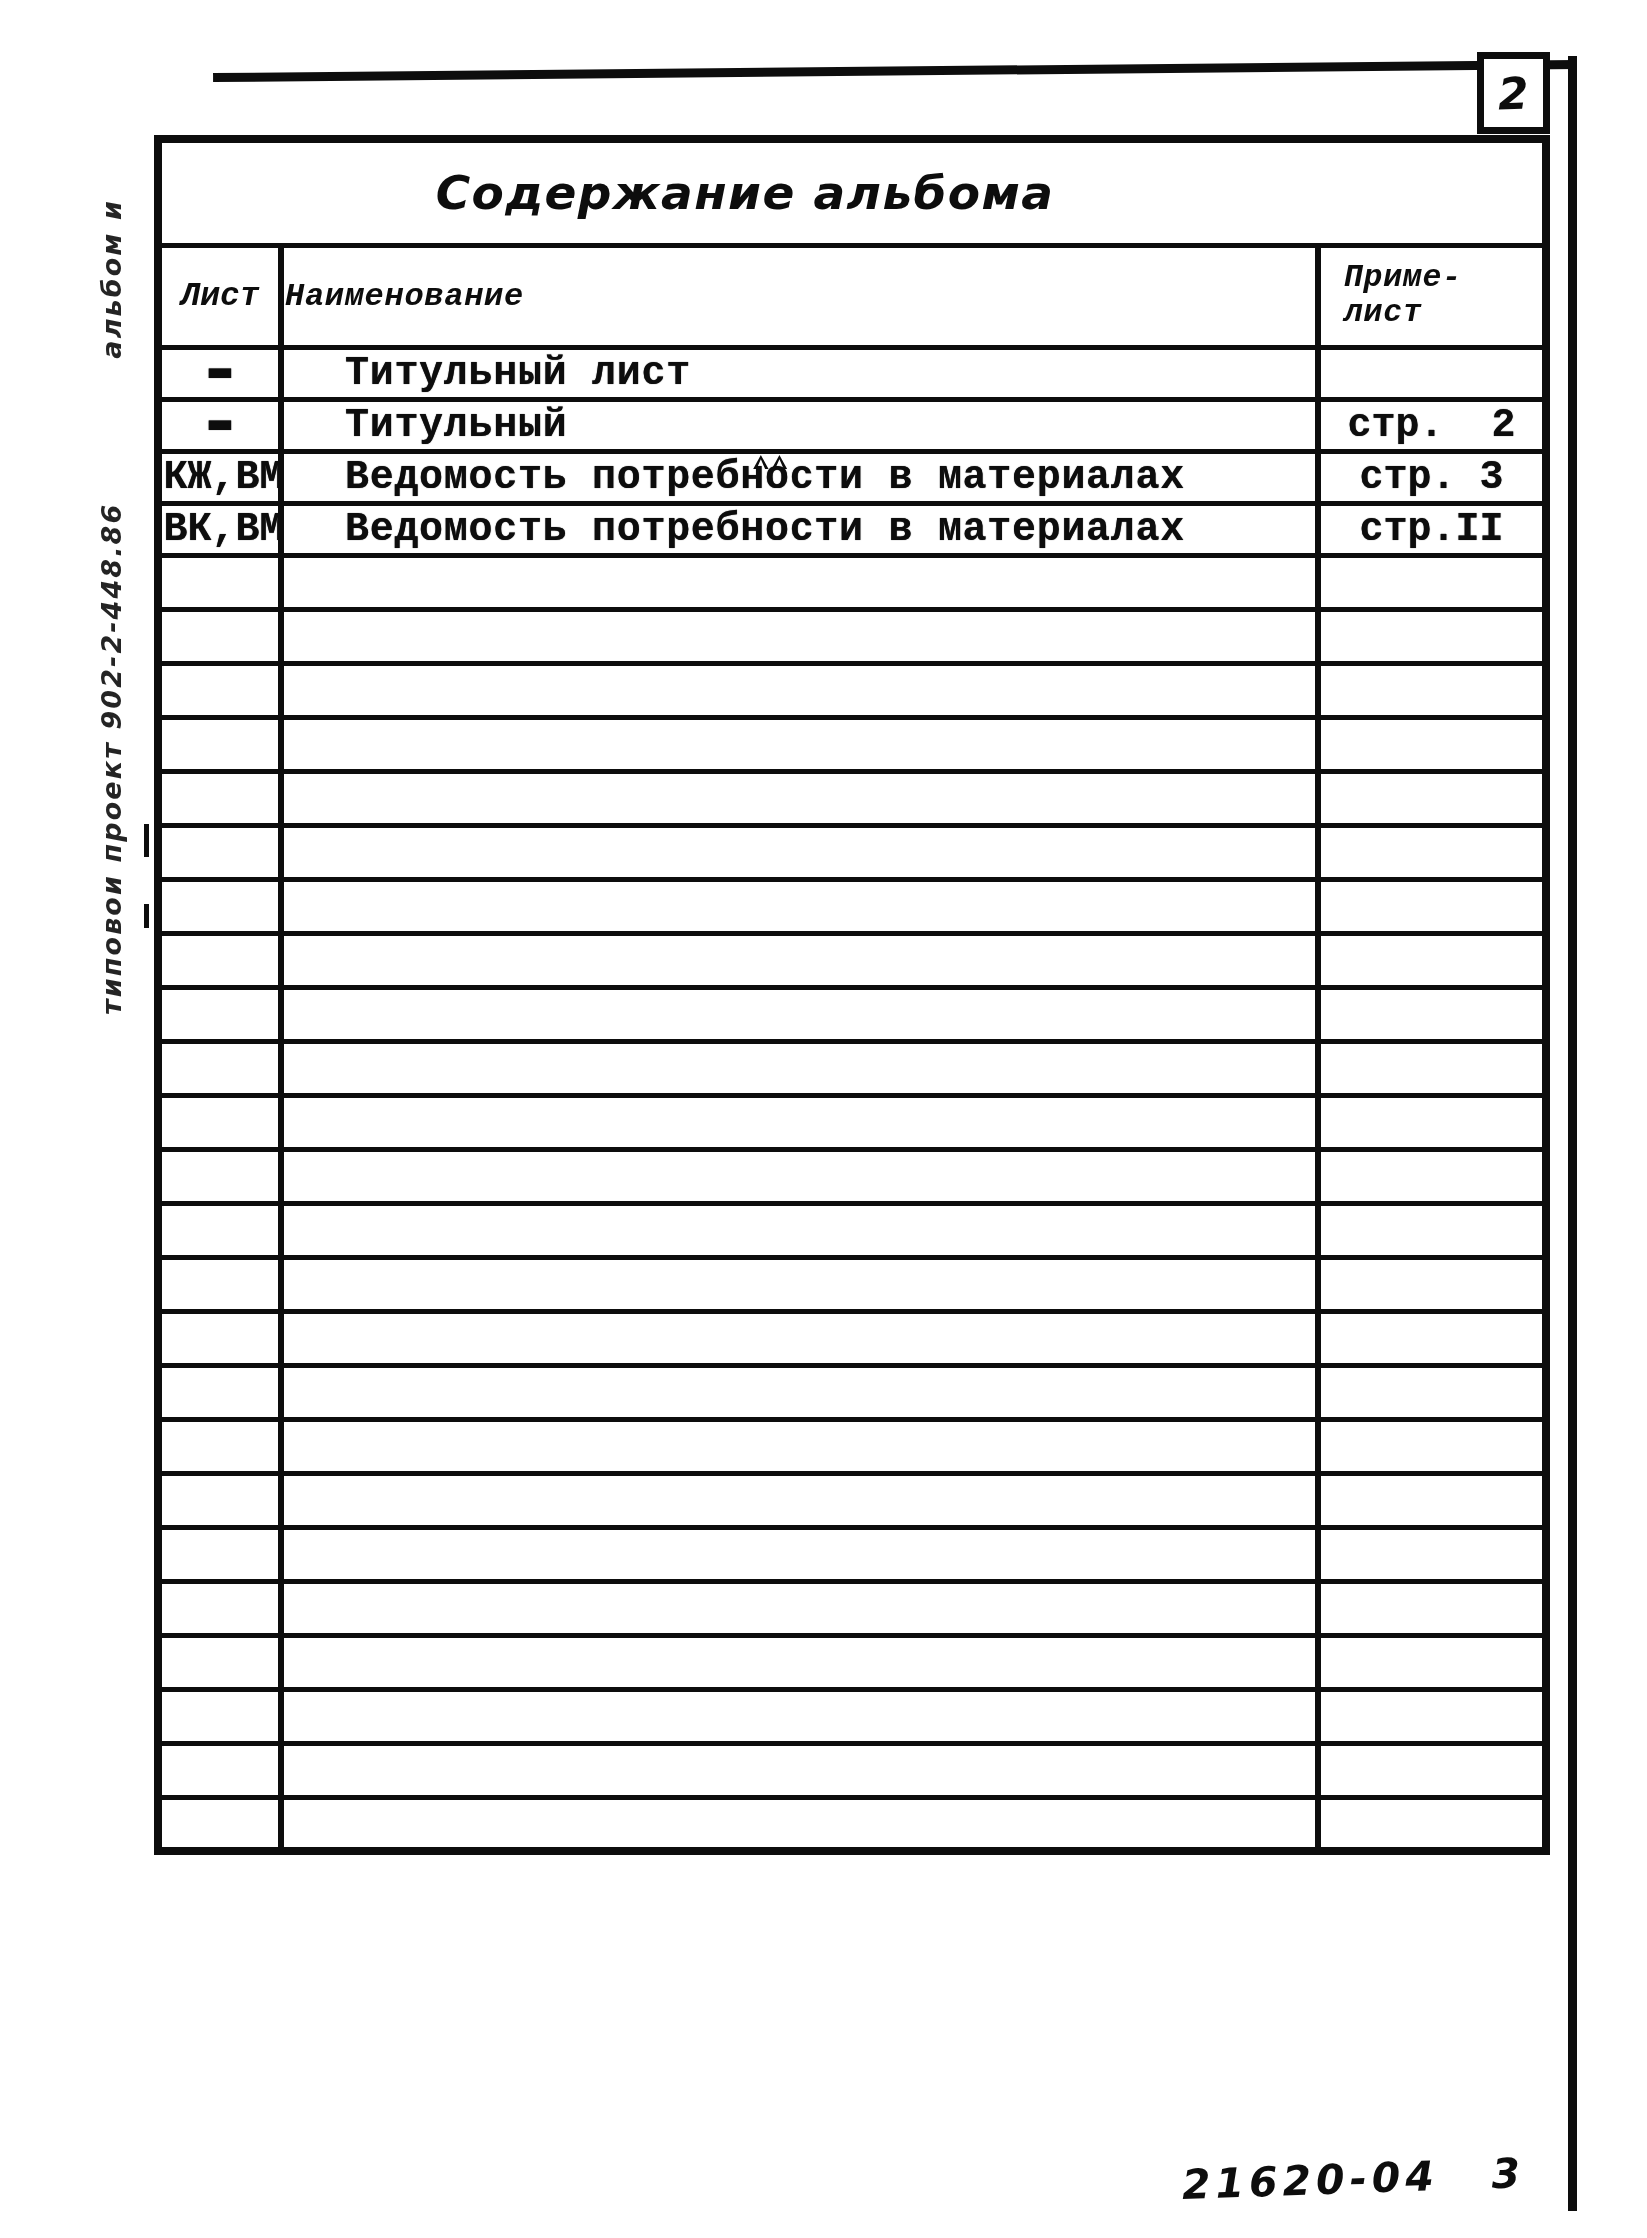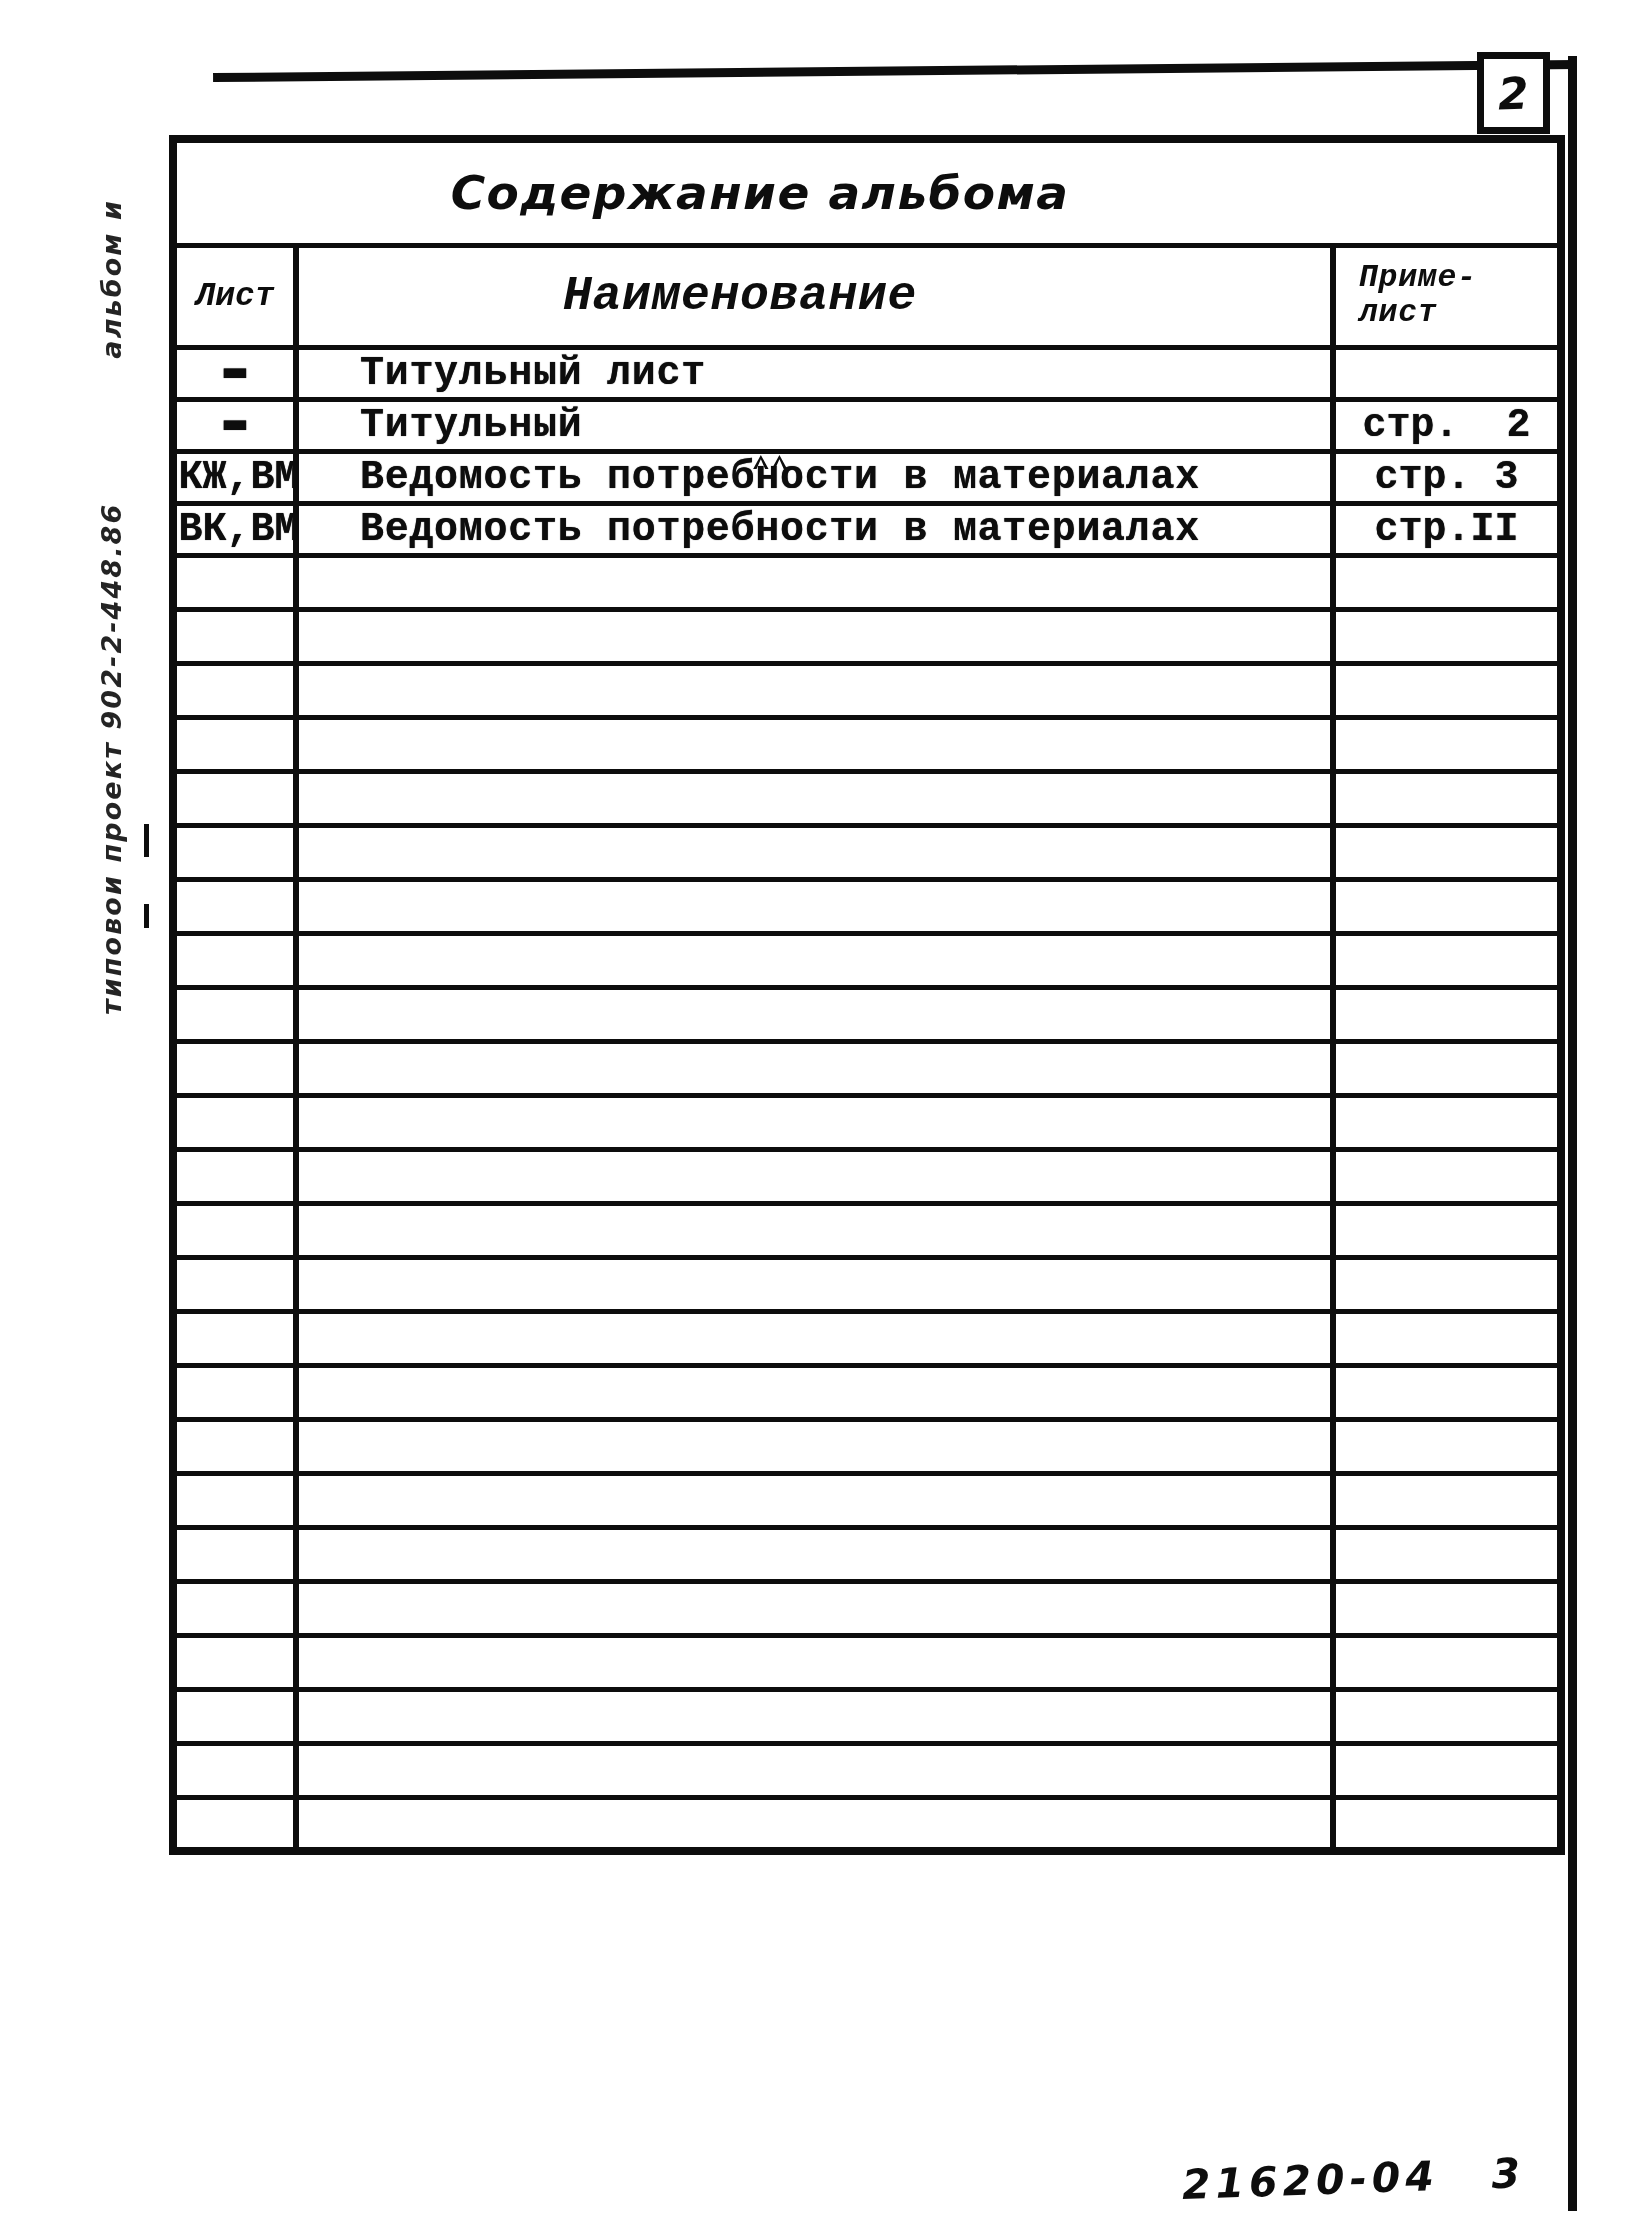--- a/index.html
+++ b/index.html
@@ -21,29 +21,29 @@
 
   
   .pagenum-box{position:absolute;left:1477px;top:52px;width:73px;height:82px;
                box-sizing:border-box;border:7.9px solid #0d0d0d;background:#fff;
                display:flex;align-items:center;justify-content:center;}
   .pagenum-box span{font-size:44px;transform:rotate(-2deg);}
 
   
   table.contents{position:absolute;left:154px;top:135px;width:1388px;
                  border-collapse:collapse;table-layout:fixed;background:#fff;
-                 border:8.6px solid #0d0d0d;margin-left:15px;}
+                 border:8.6px solid #0d0d0d;}
   table.contents td{border:5.7px solid #0d0d0d;box-sizing:border-box;overflow:hidden;
                     vertical-align:middle;color:#0d0d0d;}
   td.title-cell{border-left:none;border-right:none;border-top:none;
                 border-bottom:7.2px solid #0d0d0d;height:106px;
                 text-align:center;font-size:47px;letter-spacing:1.4px;padding-right:215px;}
   tr.head-row td{height:102px;border-left-width:6.4px;border-right-width:6.4px;font-family:Liberation Mono, monospace;}
   td.head-sheet{font-size:33px;text-align:center;}
-  td.head-name{font-size:48px;text-align:center;padding-right:150px;letter-spacing:0.7px;}
+  td.head-name{font-size:32px;text-align:left;padding-right:150px;letter-spacing:0.7px;}
   td.head-note{font-size:31.5px;line-height:1.1;text-align:left;padding-left:23px;letter-spacing:0.7px;}
   tr.data-row td{height:52px;font-size:40px;border-left-width:6.4px;border-right-width:6.4px;}
   td.sheet-cell{text-align:center;font-size:31.5px;padding:0 1.4px;letter-spacing:0;}
   td.sheet-cell.dash{font-size:79px;line-height:0;}
   td.name-cell{text-align:left;padding-left:61px;letter-spacing:0.7px;}
   td.note-cell{text-align:center;white-space:pre;}
   tr.empty-row td{height:54px;border-left-width:6.4px;border-right-width:6.4px;}
 
   
   .margin-note{position:absolute;left:96px;top:1015px;width:816px;

